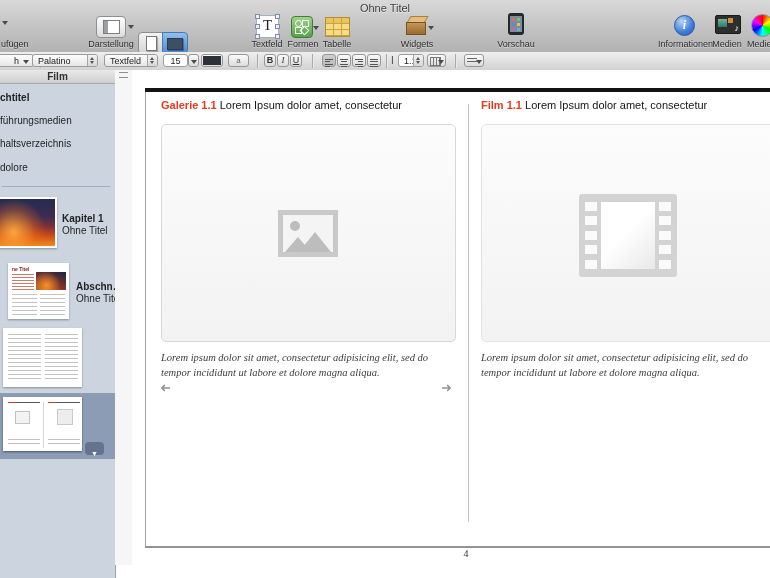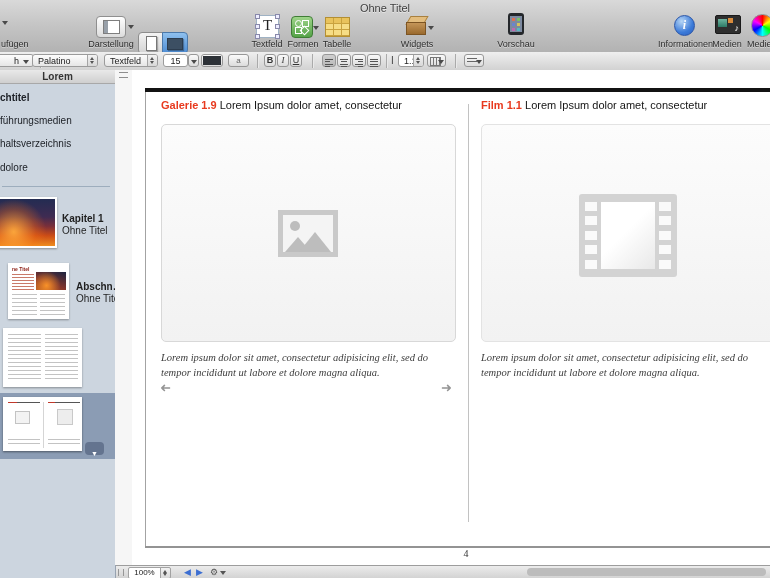--- a/index.html
+++ b/index.html
@@ -258,21 +258,21 @@
     </span>
 
     <span class="fb-sep" style="left:455px;"></span>
     <span class="fb-btn" style="left:464px;width:20px;">
       <span class="abs" style="left:2px;top:3px;width:10px;height:6px;background:repeating-linear-gradient(180deg,#666 0 1px,transparent 1px 3px);"></span>
       <span class="tb-dd" style="right:1px;top:5px;left:auto;"></span>
     </span>
   </div>
 
   <div id="sidebar" class="abs">
-    <div id="sb-header" class="abs">Lorem</div>
+    <div id="sb-header" class="abs">Film</div>
 
     <div class="nav-item" style="top:22px;font-weight:bold;">chtitel</div>
     <div class="nav-item" style="top:45px;">führungsmedien</div>
     <div class="nav-item" style="top:68px;">haltsverzeichnis</div>
     <div class="nav-item" style="top:92px;">dolore</div>
     <div id="sb-divider" class="abs"></div>
 
     <div class="thumb" style="left:-6px;top:127px;width:63px;height:51px;">
       <div style="width:100%;height:100%;background:
         radial-gradient(circle at 30% 70%,rgba(255,170,60,.95),rgba(255,120,20,.3) 42%,transparent 62%),
@@ -318,21 +318,21 @@
     <div class="abs" style="left:4px;top:2px;width:9px;height:4px;border-top:1px solid #8e8e8e;border-bottom:1px solid #8e8e8e;"></div>
   </div>
 
   <div id="canvas" class="abs">
     <div class="abs" style="left:13px;top:18px;width:625px;height:4px;background:#131313;"></div>
     <div class="abs" style="left:13px;top:22px;width:1px;height:454px;background:#a3a3a3;"></div>
     <div class="abs" style="left:13px;top:476px;width:625px;height:2px;background:#939393;"></div>
     <div class="abs" style="left:336px;top:34px;width:1px;height:418px;background:#c2c2c2;"></div>
 
     <div class="col-head" style="left:29px;top:29px;">
-      <b>Galerie 1.9</b>
+      <b>Galerie 1.1</b>
       <span>Lorem Ipsum dolor amet, consectetur</span>
     </div>
     <div class="widget-box" style="left:29px;top:54px;width:293px;height:216px;">
       <div class="abs" style="left:116px;top:85px;width:60px;height:47px;background:#c9c9c9;">
         <div class="abs" style="left:5px;top:5px;right:5px;bottom:5px;background:#f4f4f4;overflow:hidden;">
           <div class="abs" style="left:7px;top:6px;width:10px;height:10px;border-radius:50%;background:#bdbdbd;"></div>
           <div class="abs" style="left:2px;bottom:0;width:0;height:0;border-left:13px solid transparent;border-right:13px solid transparent;border-bottom:15px solid #bdbdbd;"></div>
           <div class="abs" style="right:2px;bottom:0;width:0;height:0;border-left:16px solid transparent;border-right:16px solid transparent;border-bottom:20px solid #bdbdbd;"></div>
         </div>
       </div>
@@ -350,27 +350,14 @@
         <div class="abs" style="left:22px;top:8px;width:54px;height:67px;background:linear-gradient(135deg,#ffffff 45%,#e8e8e8);"></div>
         <div class="abs" style="left:6px;top:8px;width:12px;height:67px;background:repeating-linear-gradient(180deg,#fafafa 0 9px,transparent 9px 14.5px);"></div>
         <div class="abs" style="right:6px;top:8px;width:12px;height:67px;background:repeating-linear-gradient(180deg,#fafafa 0 9px,transparent 9px 14.5px);"></div>
       </div>
     </div>
     <div class="caption" style="left:349px;top:281px;width:292px;">Lorem ipsum dolor sit amet, consectetur adipisicing elit, sed do tempor incididunt ut labore et dolore magna aliqua.</div>
 
     <div class="abs" style="left:326px;top:478px;width:16px;text-align:center;font-family:'Liberation Serif',serif;font-size:10px;color:#333;">4</div>
   </div>
 
-  <div id="bottombar" class="abs">
-    <div class="abs" style="left:2px;top:3px;width:4px;height:7px;border-left:1px solid #979797;border-right:1px solid #979797;"></div>
-    <div class="abs" style="left:12px;top:1px;width:31px;height:10px;background:#fff;border:1px solid #a2a2a2;border-radius:2px 0 0 2px;text-align:center;font-size:8px;line-height:10px;color:#222;">
-      <span>100%</span>
-    </div>
-    <div class="abs" style="left:44px;top:1px;width:9px;height:12px;">
-      <span class="stp" style="border-radius:0 2px 2px 0;border:1px solid #a2a2a2;left:0;"></span>
-    </div>
-    <div class="abs" style="left:68px;top:0;font-size:9px;line-height:13px;color:#3b6ed2;">◀</div>
-    <div class="abs" style="left:80px;top:0;font-size:9px;line-height:13px;color:#3b6ed2;">▶</div>
-    <div class="abs" style="left:94px;top:0;font-size:9px;line-height:13px;color:#555;">⚙<span class="tb-dd" style="position:static;display:inline-block;margin-left:2px;border-top-color:#555;"></span></div>
-    <div class="abs" style="left:411px;top:2px;width:239px;height:8px;background:#bcbcbc;border-radius:4px;"></div>
-  </div>
 
 </div>
 
 </body></html>

